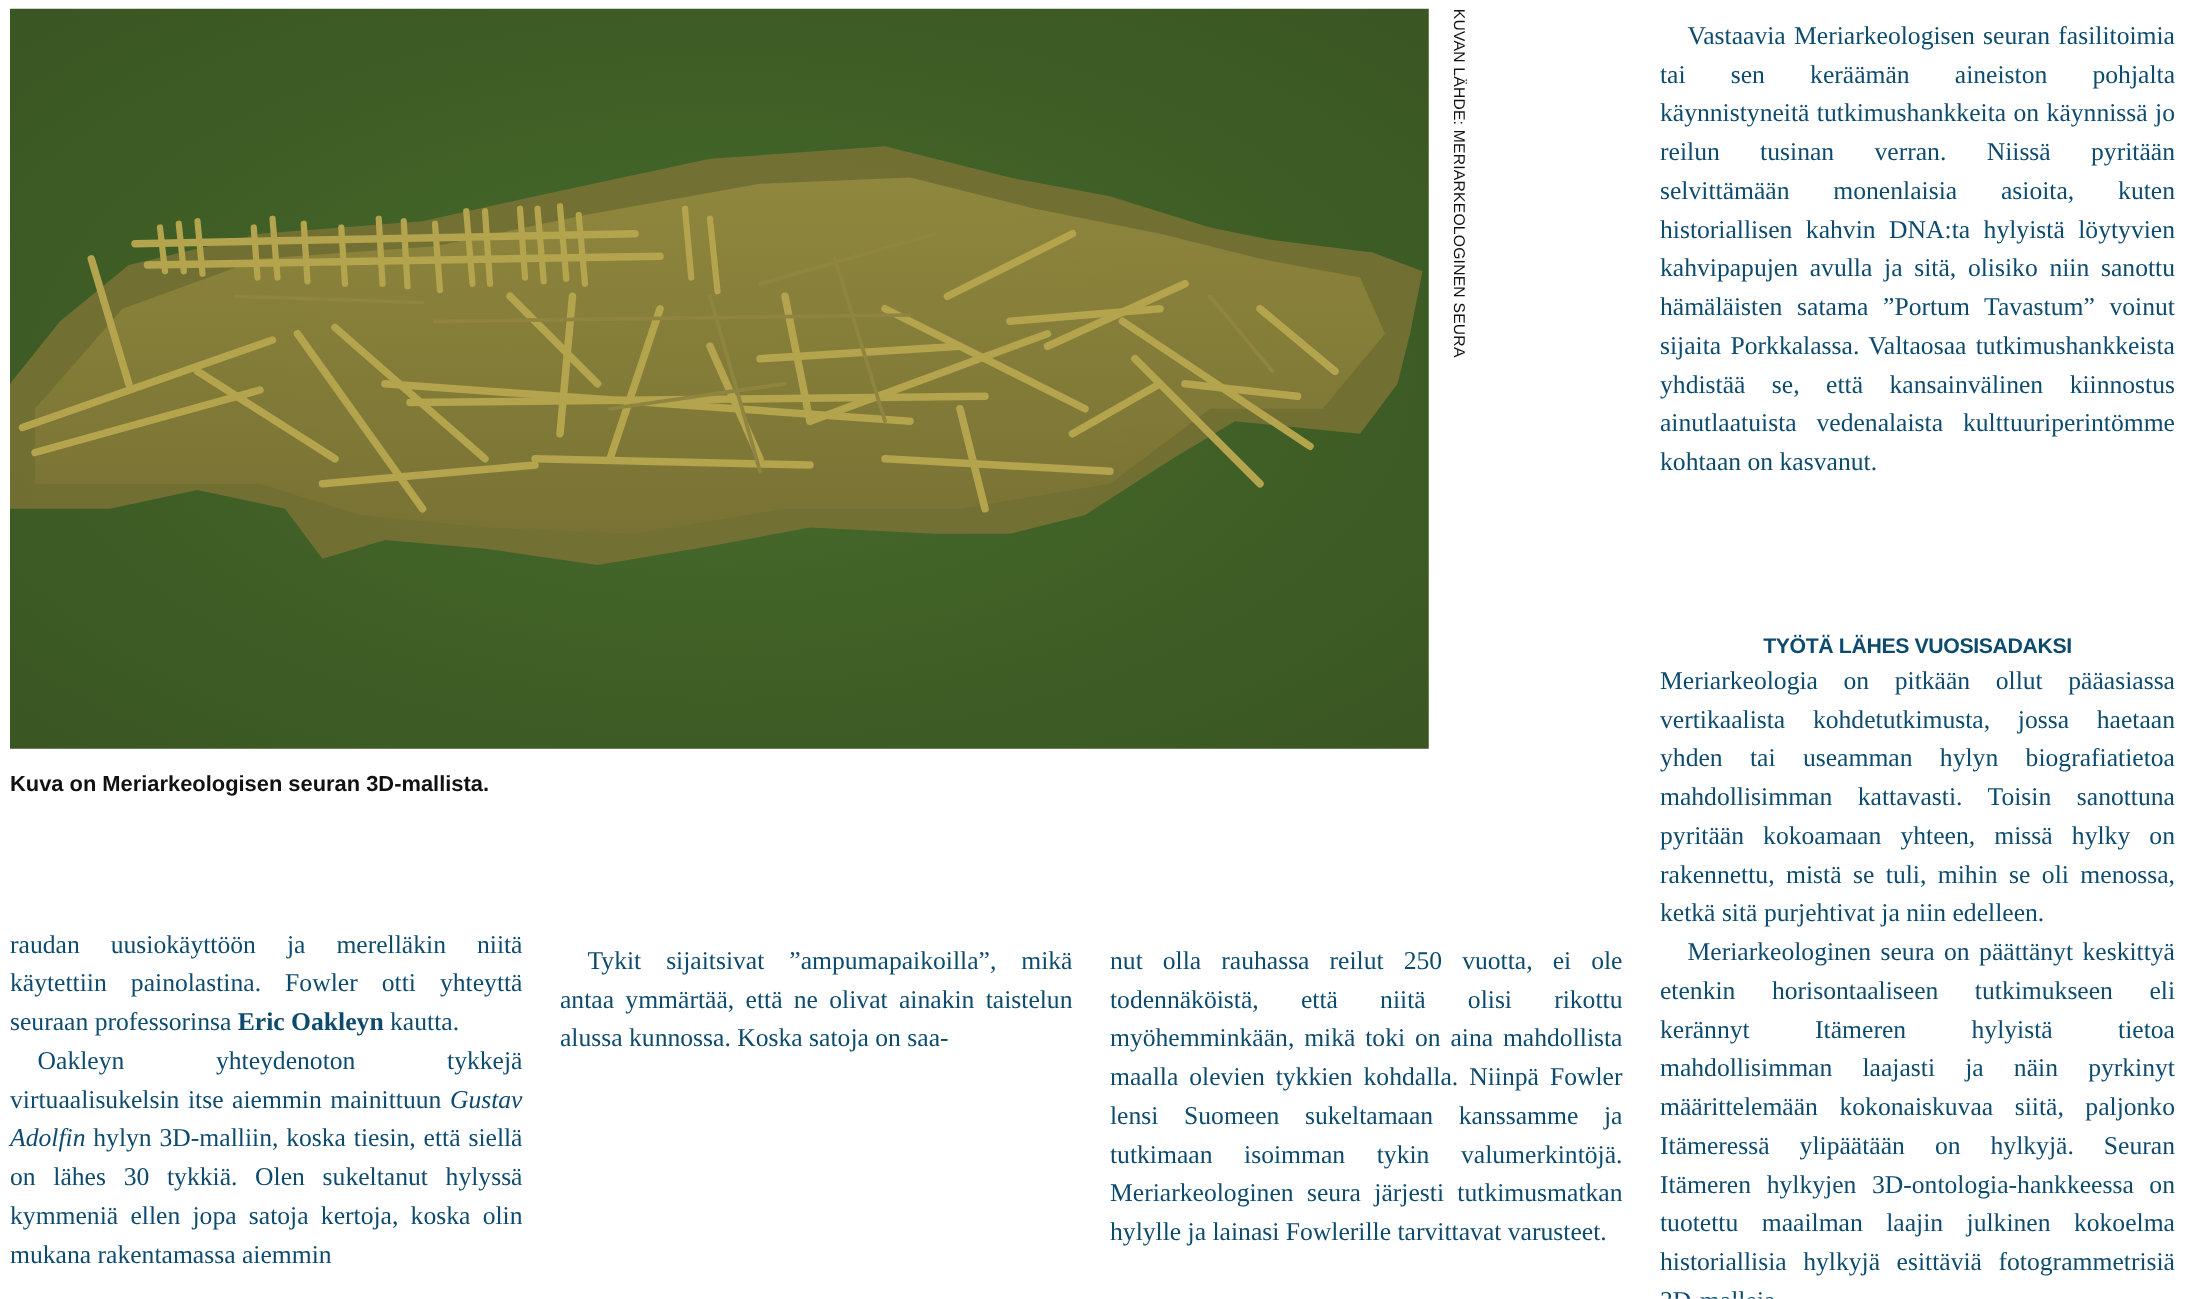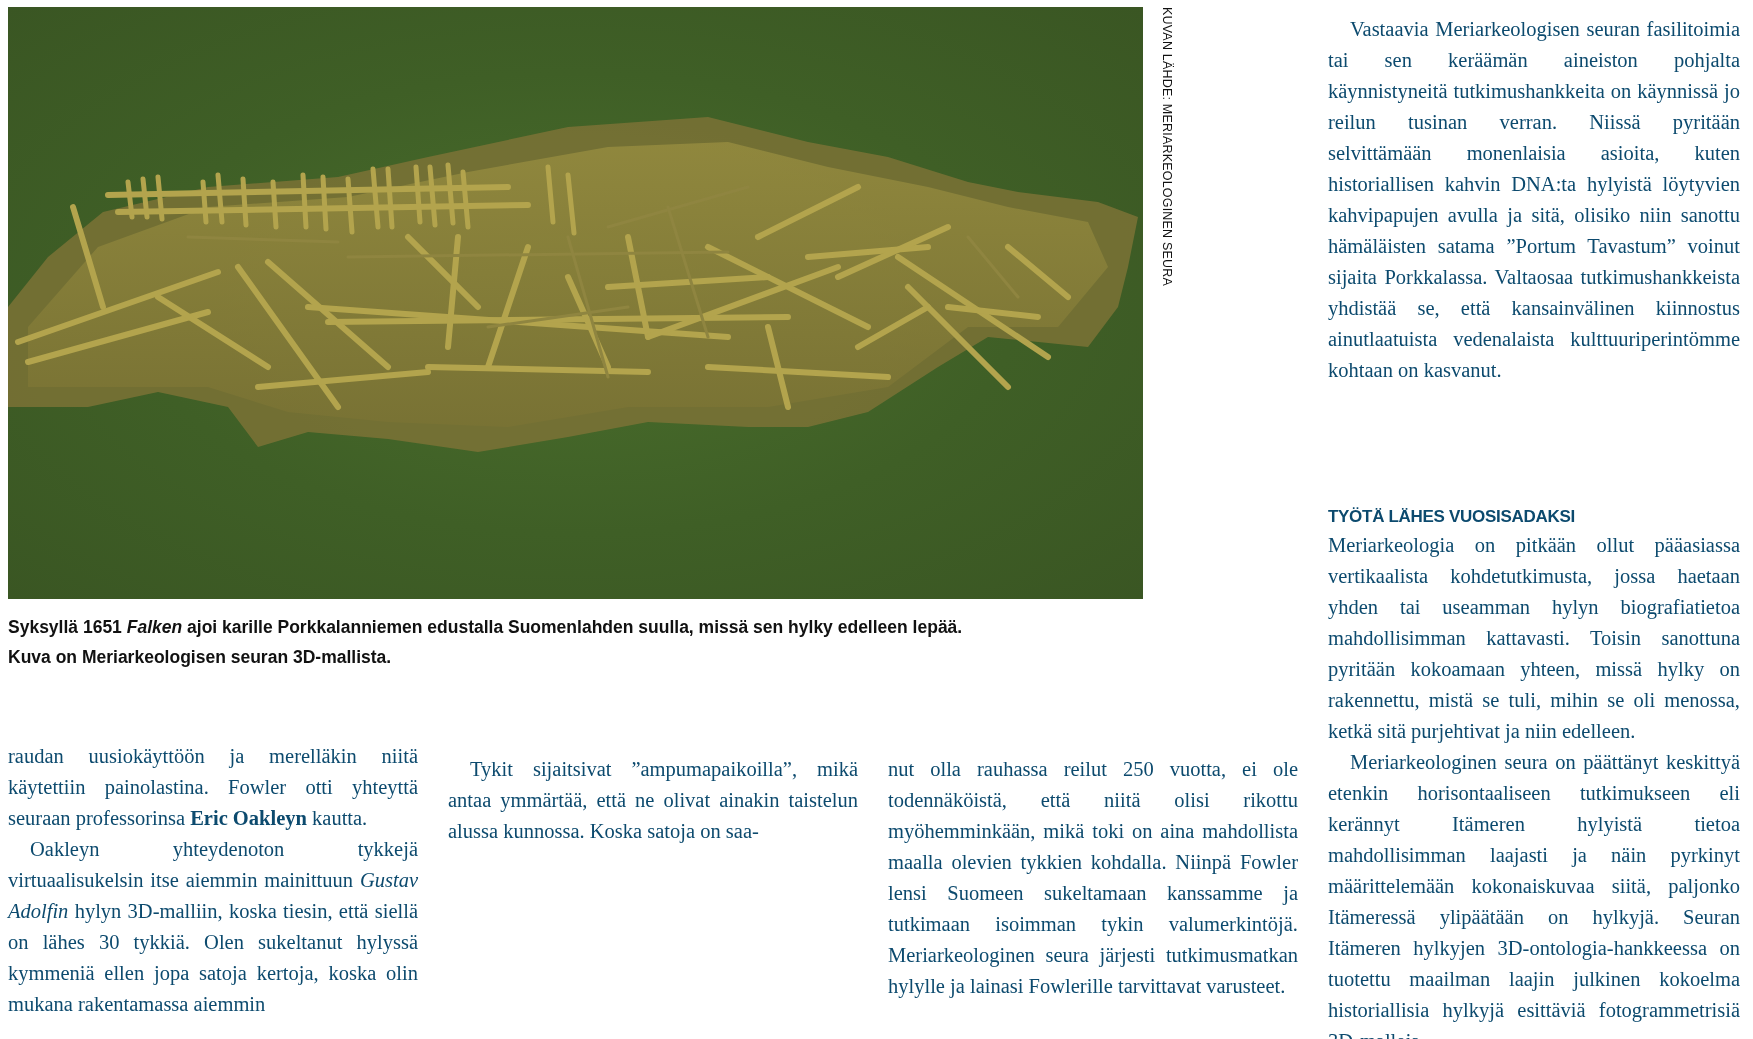--- a/index.html
+++ b/index.html
@@ -16,21 +16,21 @@
   .col { position:absolute; font-family:"Liberation Serif", serif; font-size:20.5px; line-height:31px;
          text-align:justify; color:#0c4a6e; }
   .col p { margin:0; }
   .col p.indent { text-indent:22px; }
   .col1 { left:8px; top:741px; width:410px; }
   .col2 { left:448px; top:754px; width:410px; }
   .col3 { left:888px; top:754px; width:410px; }
   .col4a { left:1328px; top:14px; width:412px; }
   .col4b { left:1328px; top:506px; width:412px; }
   .heading { font-family:"Liberation Sans", sans-serif; font-weight:bold; font-size:17px; line-height:22px;
-             letter-spacing:-0.3px; text-align:left; margin:0 0 2px 0; }
+             letter-spacing:-0.3px; text-align:center; margin:0 0 2px 0; }
   .last { text-align-last:left; }
   b { font-weight:bold; }
   i { font-style:italic; }
 </style>
 </head>
 <body>
 
 <div class="photo" title="Falken shipwreck 3D model, top view">
   <svg viewBox="0 0 1135 592" preserveAspectRatio="none">
     <defs>
@@ -105,21 +105,20 @@
         <line x1="660" y1="200" x2="700" y2="330"></line>
         <line x1="960" y1="230" x2="1010" y2="290"></line>
       </g>
     </g>
   </svg>
 </div>
 
 <div class="credit">KUVAN LÄHDE: MERIARKEOLOGINEN SEURA</div>
 
 <div class="caption">
-  <div><span>Syksyllä 1651 </span><i>Falken</i><span> ajoi karille Porkkalanniemen edustalla Suomenlahden suulla, missä sen hylky edelleen lepää.</span></div>
   <div>Kuva on Meriarkeologisen seuran 3D-mallista.</div>
 </div>
 
 <div class="col col1">
   <p class="last"><span>raudan uusiokäyttöön ja merelläkin niitä käytettiin painolastina. Fowler otti yhteyttä seuraan professorinsa </span><b>Eric Oakleyn</b><span> kautta.</span></p>
   <p class="indent"><span>Oakleyn yhteydenoton tykkejä virtuaalisukelsin itse aiemmin mainittuun </span><i>Gustav Adolfin</i><span> hylyn 3D-malliin, koska tiesin, että siellä on lähes 30 tykkiä. Olen sukeltanut hylyssä kymmeniä ellen jopa satoja kertoja, koska olin mukana rakentamassa aiemmin</span></p>
 </div>
 
 <div class="col col2">
   <p class="indent">Tykit sijaitsivat ”ampumapaikoilla”, mikä antaa ymmärtää, että ne olivat ainakin taistelun alussa kunnossa. Koska satoja on saa-</p>

